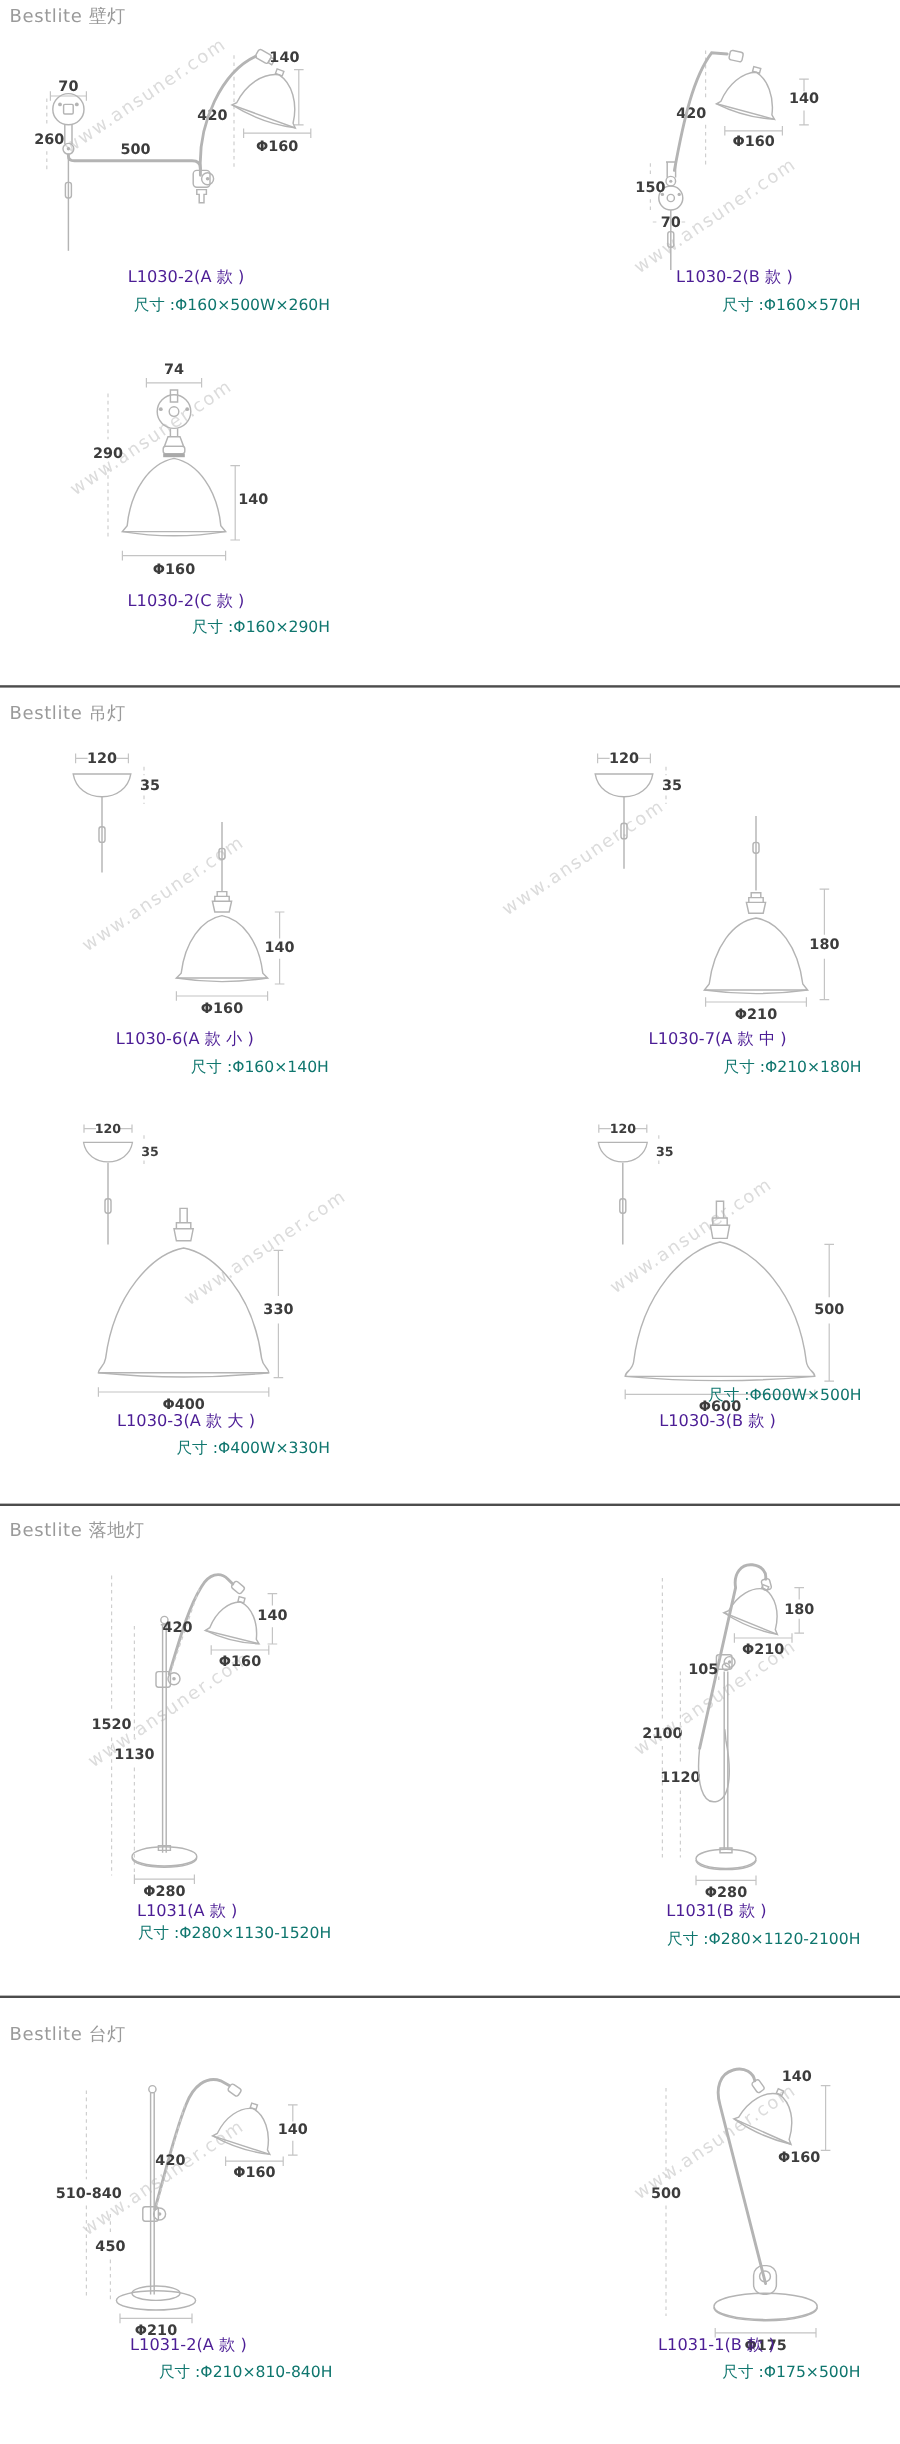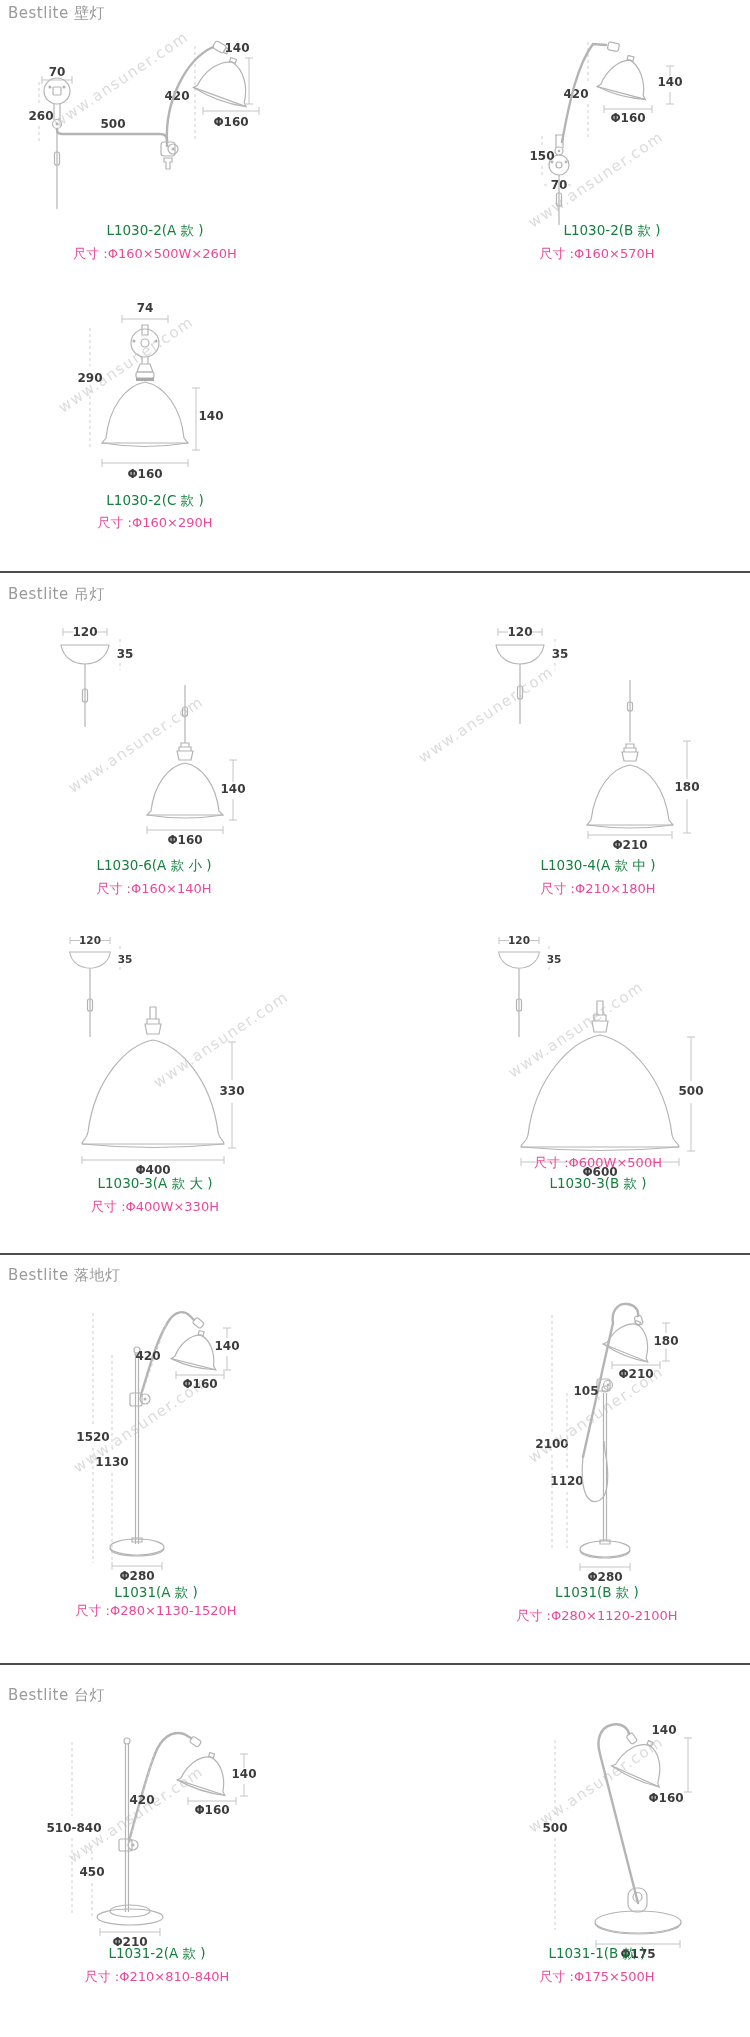--- a/index.html
+++ b/index.html
@@ -1,21 +1,21 @@
 <!DOCTYPE html>
 <html><head>
 <meta charset="utf-8">
 <style>
   html,body{margin:0;padding:0;background:#fff;}
   #page{position:relative;width:750px;height:2037px;background:#fff;overflow:hidden;
         font-family:"DejaVu Sans",sans-serif;}
   .hdr{position:absolute;font-size:15px;color:#9a9a9a;letter-spacing:.5px;}
   .divider{position:absolute;left:0;width:750px;height:2px;background:#4c4c4c;}
-  .cap{position:absolute;width:240px;text-align:center;font-size:13.5px;color:#15803d;}
-  .size{position:absolute;width:240px;text-align:center;font-size:13px;color:#ec4899;}
+  .cap{position:absolute;width:240px;text-align:center;font-size:13.5px;color:#4c1d95;}
+  .size{position:absolute;width:240px;text-align:right;font-size:13px;color:#0f766e;}
   .wm{position:absolute;transform:rotate(-34deg);transform-origin:left center;
       font-size:15px;color:#dcdcdc;letter-spacing:1.5px;white-space:nowrap;}
   svg{position:absolute;overflow:visible;}
   .s{stroke:#b4b4b4;fill:none;stroke-width:1.2;}
   .s2{stroke:#b4b4b4;fill:none;stroke-width:2.4;stroke-linecap:round;}
   .d{stroke:#cfcfcf;fill:none;stroke-width:1;stroke-dasharray:3 3;}
   .e{stroke:#c4c4c4;fill:none;stroke-width:1;}
   .t{font-family:"DejaVu Sans",sans-serif;font-size:12px;font-weight:600;fill:#3c3c3c;text-anchor:middle;}
   .t10{font-size:10.5px;}
 </style>
@@ -404,21 +404,21 @@
 
   <div class="cap" style="left:35px;top:222px">L1030-2(A 款 )</div>
   <div class="size" style="left:35px;top:245px">尺寸 :Φ160×500W×260H</div>
   <div class="cap" style="left:492px;top:222px">L1030-2(B 款 )</div>
   <div class="size" style="left:477px;top:245px">尺寸 :Φ160×570H</div>
   <div class="cap" style="left:35px;top:492px">L1030-2(C 款 )</div>
   <div class="size" style="left:35px;top:514px">尺寸 :Φ160×290H</div>
 
   <div class="cap" style="left:34px;top:857px">L1030-6(A 款 小 )</div>
   <div class="size" style="left:34px;top:880px">尺寸 :Φ160×140H</div>
-  <div class="cap" style="left:478px;top:857px">L1030-4(A 款 中 )</div>
+  <div class="cap" style="left:478px;top:857px">L1030-7(A 款 中 )</div>
   <div class="size" style="left:478px;top:880px">尺寸 :Φ210×180H</div>
   <div class="cap" style="left:35px;top:1175px">L1030-3(A 款 大 )</div>
   <div class="size" style="left:35px;top:1198px">尺寸 :Φ400W×330H</div>
   <div class="cap" style="left:478px;top:1175px">L1030-3(B 款 )</div>
   <div class="size" style="left:478px;top:1154px">尺寸 :Φ600W×500H</div>
 
   <div class="cap" style="left:36px;top:1584px">L1031(A 款 )</div>
   <div class="size" style="left:36px;top:1602px">尺寸 :Φ280×1130-1520H</div>
   <div class="cap" style="left:477px;top:1584px">L1031(B 款 )</div>
   <div class="size" style="left:477px;top:1607px">尺寸 :Φ280×1120-2100H</div>

